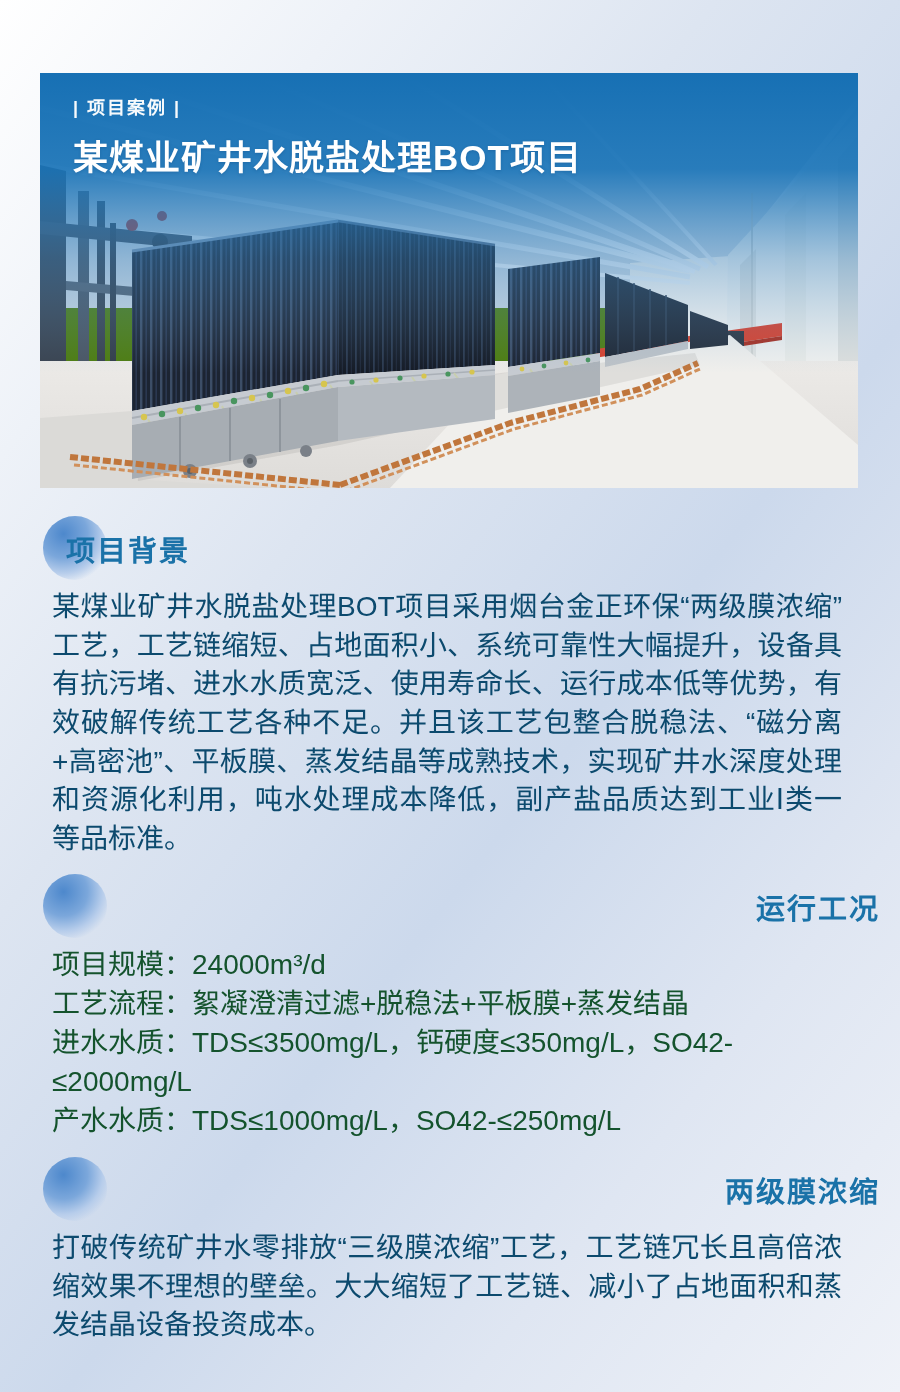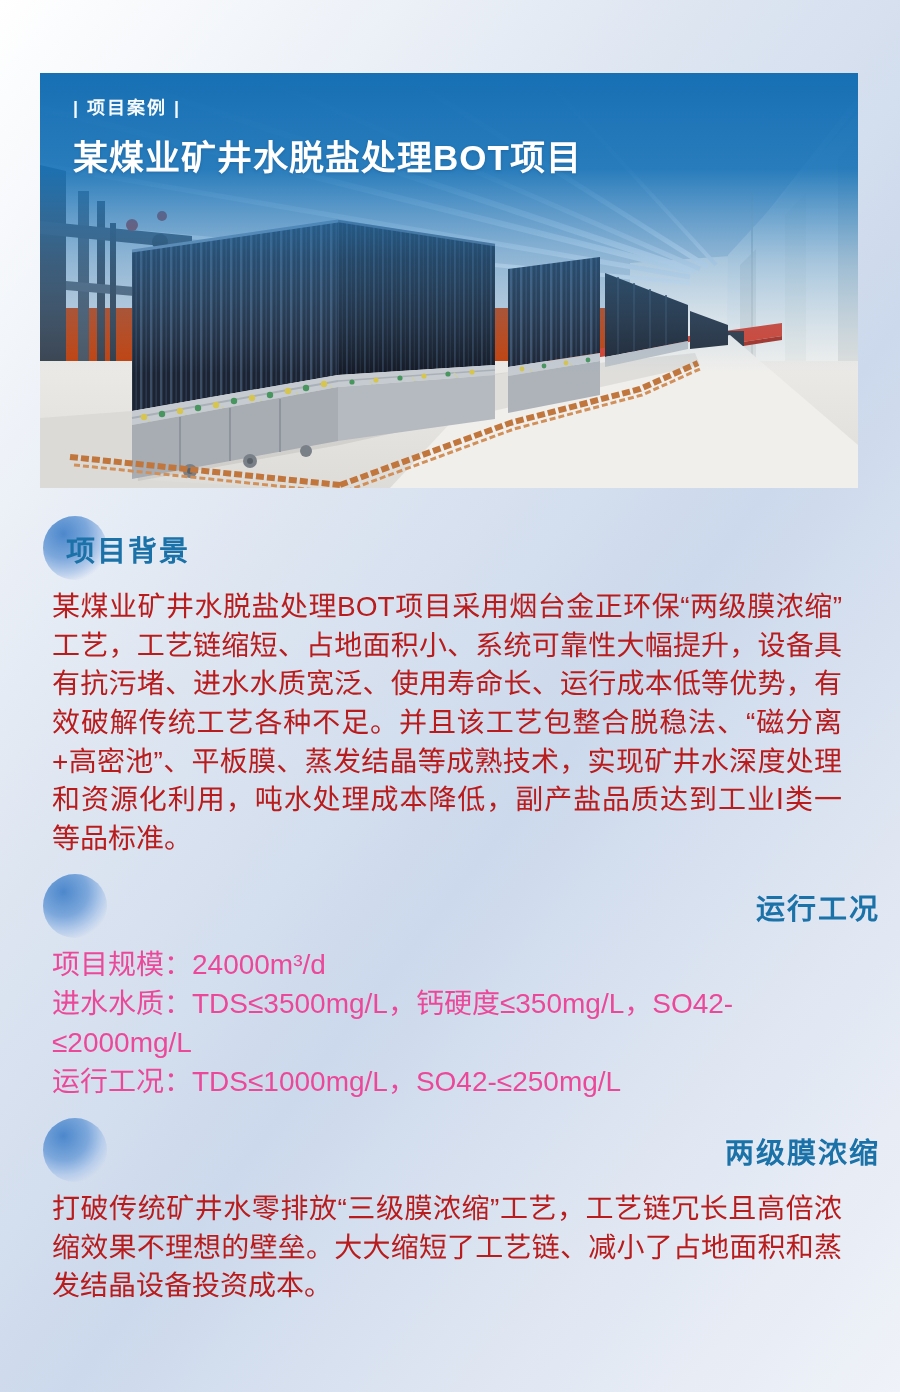--- a/index.html
+++ b/index.html
@@ -3,21 +3,21 @@
 <meta charset="utf-8">
 <style>
   html,body{margin:0;padding:0;}
   body{
     width:900px;height:1392px;overflow:hidden;position:relative;
     font-family:"Liberation Sans","DejaVu Sans",sans-serif;
     background:linear-gradient(128deg,#ffffff 0%,#eef2f8 18%,#dde5f1 36%,#ccd9ec 58%,#dfe6f2 78%,#eff2f8 100%);
   }
   .hero{
     position:absolute;left:40px;top:73px;width:818px;height:415px;
-    overflow:hidden;background:#c2410c;
+    overflow:hidden;background:#4d7c0f;
   }
   .hero svg{display:block;width:818px;height:415px;}
   .hero-text{position:absolute;left:33px;top:20px;color:#ffffff;}
   .hero-tag{
     font-size:18px;font-weight:bold;letter-spacing:2px;opacity:.97;
   }
   .hero-title{
     margin:10px 0 0 0;font-size:35px;font-weight:bold;letter-spacing:1px;
     text-shadow:0 1px 3px rgba(10,60,110,.25);
     text-align:center;
@@ -28,25 +28,25 @@
   }
   .head-circle{
     position:absolute;left:-9px;top:0;width:64px;height:64px;border-radius:50%;
     background:radial-gradient(circle at 32% 28%,#4d88cc 0%,#7ba7db 38%,#b7cdeb 62%,rgba(215,228,246,0) 78%);
   }
   .section-title{
     position:relative;margin:0 0 0 14px;font-size:29px;font-weight:bold;
     color:#1a72a8;letter-spacing:2px;
   }
   .para{
-    margin:6px 38px 0 52px;font-size:28px;line-height:1.38;color:#b91c1c;
+    margin:6px 38px 0 52px;font-size:28px;line-height:1.38;color:#0c4a6e;
     text-align:justify;text-justify:inter-ideograph;
   }
   .spec-list{margin:4px 38px 0 52px;}
-  .spec-line{font-size:28px;line-height:1.39;color:#ec4899;}
+  .spec-line{font-size:28px;line-height:1.39;color:#14532d;}
   .mt-tight{margin-top:16px;justify-content:flex-end;}
 </style>
 </head>
 <body>
 
 <div class="hero">
   <svg viewBox="0 0 818 415" xmlns="http://www.w3.org/2000/svg">
     <defs>
       <linearGradient id="gOverlay" x1="0" y1="0" x2="0" y2="1">
         <stop offset="0" stop-color="#1770b4" stop-opacity="1"></stop>
@@ -218,22 +218,23 @@
     <h2 class="section-title">项目背景</h2>
   </div>
   <p class="para">某煤业矿井水脱盐处理BOT项目采用烟台金正环保“两级膜浓缩”工艺，工艺链缩短、占地面积小、系统可靠性大幅提升，设备具有抗污堵、进水水质宽泛、使用寿命长、运行成本低等优势，有效破解传统工艺各种不足。并且该工艺包整合脱稳法、“磁分离+高密池”、平板膜、蒸发结晶等成熟技术，实现矿井水深度处理和资源化利用，吨水处理成本降低，副产盐品质达到工业Ⅰ类一等品标准。</p>
 
   <div class="section-head mt-tight">
     <span class="head-circle"></span>
     <h2 class="section-title">运行工况</h2>
   </div>
   <div class="spec-list">
     <div class="spec-line">项目规模：24000m³/d</div>
+    <div class="spec-line">工艺流程：絮凝澄清过滤+脱稳法+平板膜+蒸发结晶</div>
     <div class="spec-line">进水水质：TDS≤3500mg/L，钙硬度≤350mg/L，SO42-≤2000mg/L</div>
-    <div class="spec-line">运行工况：TDS≤1000mg/L，SO42-≤250mg/L</div>
+    <div class="spec-line">产水水质：TDS≤1000mg/L，SO42-≤250mg/L</div>
   </div>
 
   <div class="section-head mt-tight">
     <span class="head-circle"></span>
     <h2 class="section-title">两级膜浓缩</h2>
   </div>
   <p class="para">打破传统矿井水零排放“三级膜浓缩”工艺，工艺链冗长且高倍浓缩效果不理想的壁垒。大大缩短了工艺链、减小了占地面积和蒸发结晶设备投资成本。</p>
 
 </div>
 

